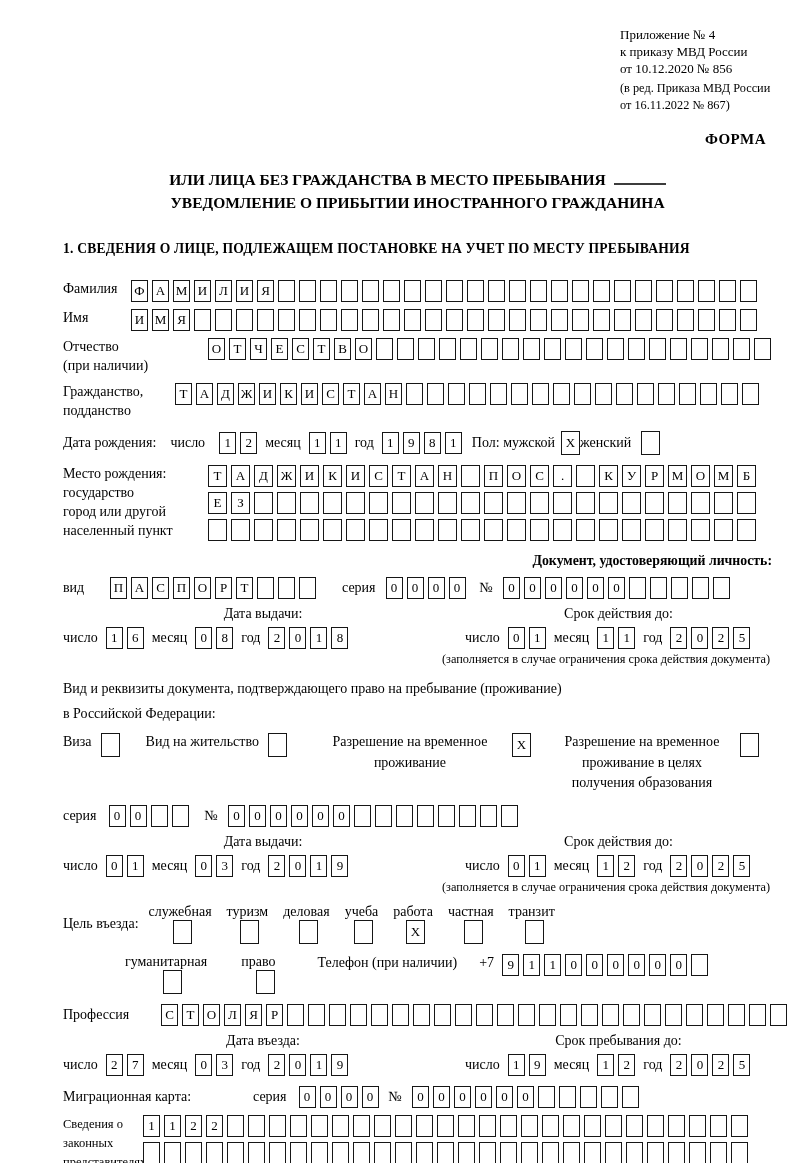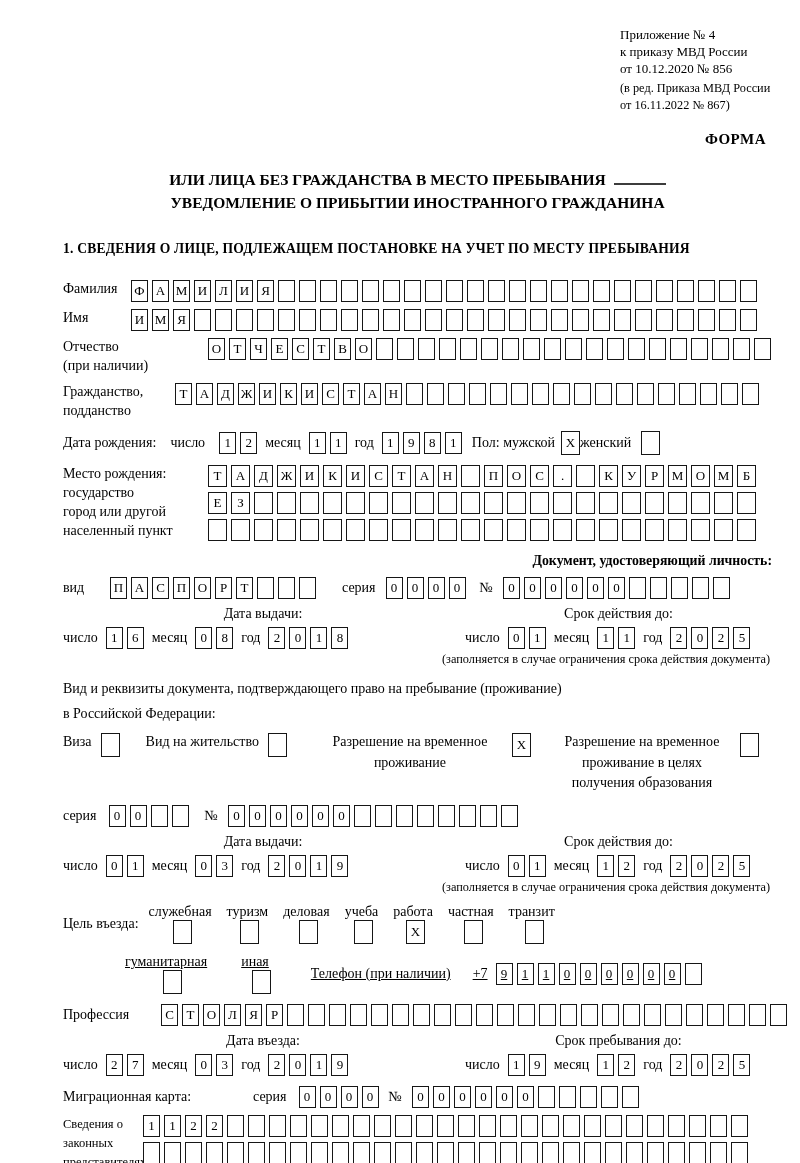--- a/index.html
+++ b/index.html
@@ -52,21 +52,21 @@
   .opt .box { margin-top: 1px; }
   .opt-lbl { margin-right: 9px; line-height: 1.45; }
   .opt-lbl.center { text-align: center; }
   .opt-c190 { width: 186px; }
   .opt-c180 { width: 178px; }
   .mr26 { margin-right: 26px; } .mr30 { margin-right: 30px; } .mr22 { margin-right: 22px; }
 
   .goal-row { display: flex; align-items: center; margin-bottom: 10px; flex-wrap: nowrap; }
   .goal { display: inline-flex; align-items: center; margin-left: 10px; flex-direction: column; }
   .goal > span:first-child { margin-right: 5px; }
-  .goal2-row { display: flex; align-items: center; margin: 6px 0 10px 62px; text-decoration: underline; }
+  .goal2-row { display: flex; align-items: flex-start; margin: 6px 0 10px 62px; }
   .phone-lbl { margin: 0 22px 0 28px; }
   .phone-prefix { margin-right: 8px; }
 
   .rep-row { display: flex; align-items: flex-start; margin-top: 2px; }
   .rep-left { line-height: 1.5; }
   .rep-right { flex: 1; position: relative; }
 </style>
 </head>
 <body>
 
@@ -569,21 +569,21 @@
           <span class="cell box"></span>
         </span>
     </div>
 
     <div class="goal2-row">
       <span class="goal" style="margin-left:0">
           <span style="margin-right:12px">гуманитарная</span>
           <span class="cell box"></span>
         </span>
       <span class="goal" style="margin-left:22px">
-          <span style="margin-right:14px">иная</span>
+          <span style="margin-right:14px">право</span>
           <span class="cell box"></span>
         </span>
       <span class="lbl phone-lbl">Телефон (при наличии)</span>
       <span class="lbl phone-prefix">+7</span>
       <span class="cells">
           <span class="cell">9</span>
           <span class="cell">1</span>
           <span class="cell">1</span>
           <span class="cell">0</span>
           <span class="cell">0</span>

